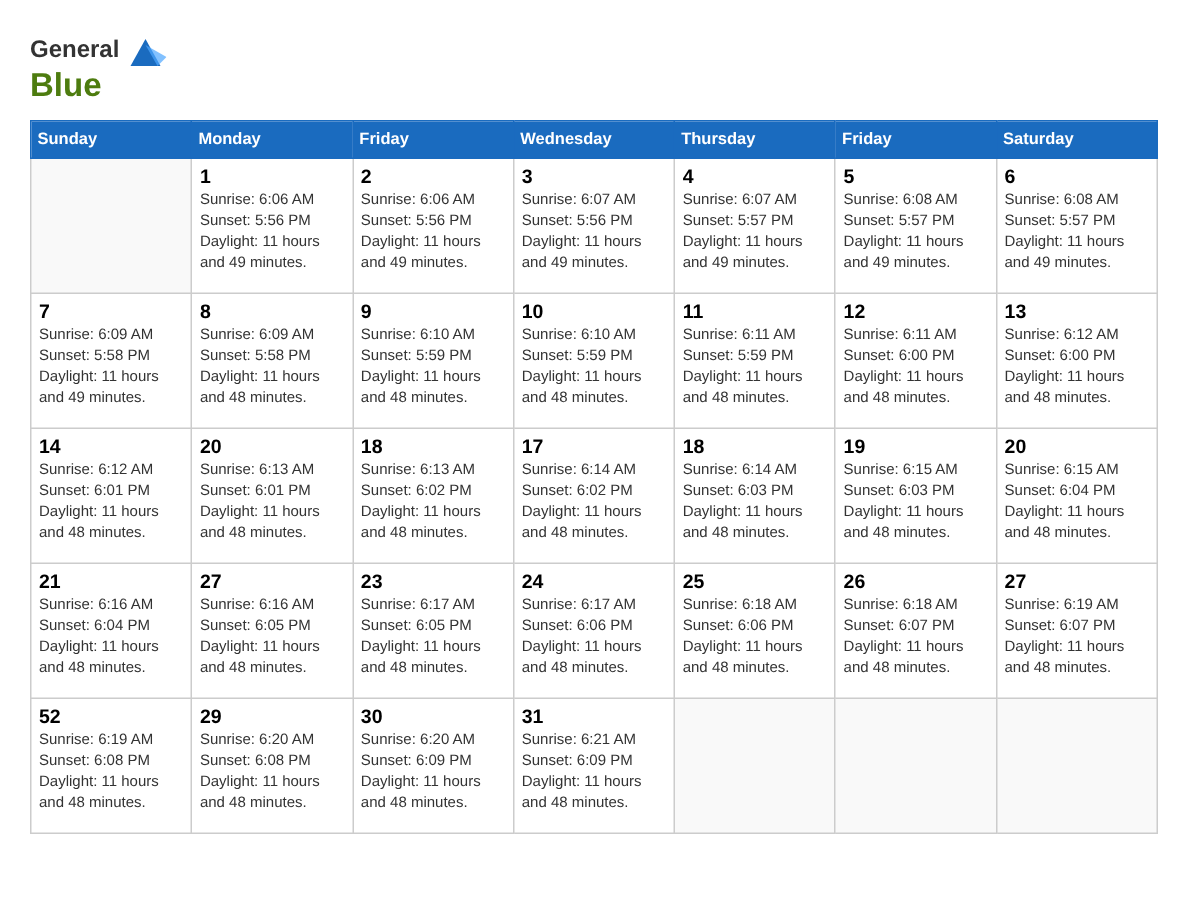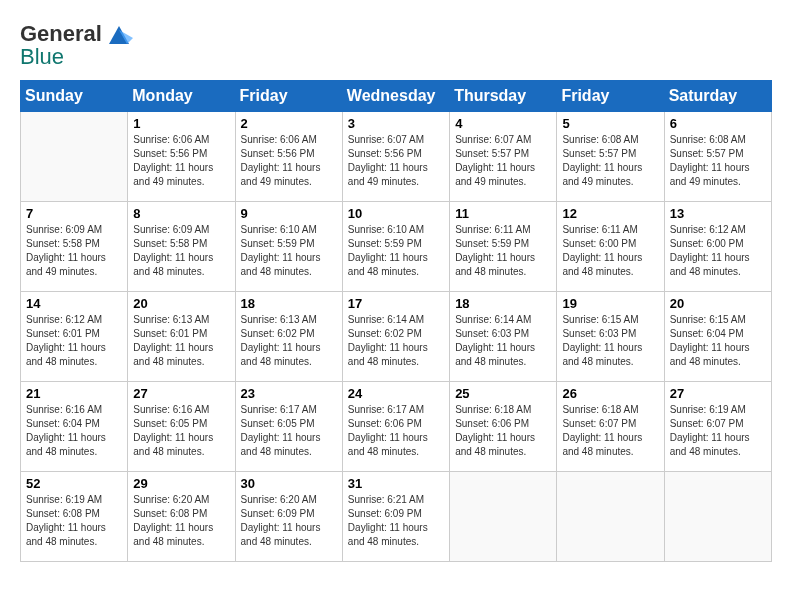--- a/index.html
+++ b/index.html
@@ -37,21 +37,21 @@
     .calendar {
       width: 100%;
       border-collapse: collapse;
       font-size: 11px;
     }
     .calendar thead th {
       background: #1a6bbf;
       color: #fff;
       padding: 6px 4px;
       text-align: left;
-      font-size: 16px;
+      font-size: 11px;
       font-weight: bold;
       border: 1px solid #1a6bbf;
     }
     .calendar tbody td {
       border: 1px solid #ccc;
       vertical-align: top;
       padding: 4px 5px;
       width: calc(100% / 7);
       min-height: 80px;
       height: 90px;
@@ -70,27 +70,27 @@
       background: #f9f9f9;
     }
   </style>
 </head>
 <body>
 
 <div class="header-area">
   <div class="logo">
     <div>
       <div style="display:flex; align-items:center;">
-        <span class="logo-general" style="font-size:22px; font-weight:bold;">General</span>
+        <span class="logo-general" style="font-size:16px; font-weight:bold;">General</span>
         <svg width="28" height="28" viewBox="0 0 28 28" style="margin-left:3px;">
           <polygon points="4,24 14,6 24,24" fill="#1a6bbf"></polygon>
           <polygon points="14,10 22,24 28,18" fill="#4da6ff" opacity="0.7"></polygon>
         </svg>
       </div>
-      <span class="logo-blue" style="font-size:22px; font-weight:normal; color:#0f766e; display:block; margin-top:-4px;">Blue</span>
+      <span class="logo-blue" style="font-size:22px; font-weight:bold; color:#4d7c0f; display:block; margin-top:-4px;">Blue</span>
     </div>
   </div>
   <div class="title-area">
     <div class="month-title"></div>
     <div class="location"></div>
   </div>
 </div>
 
 <table class="calendar">
   <thead>

